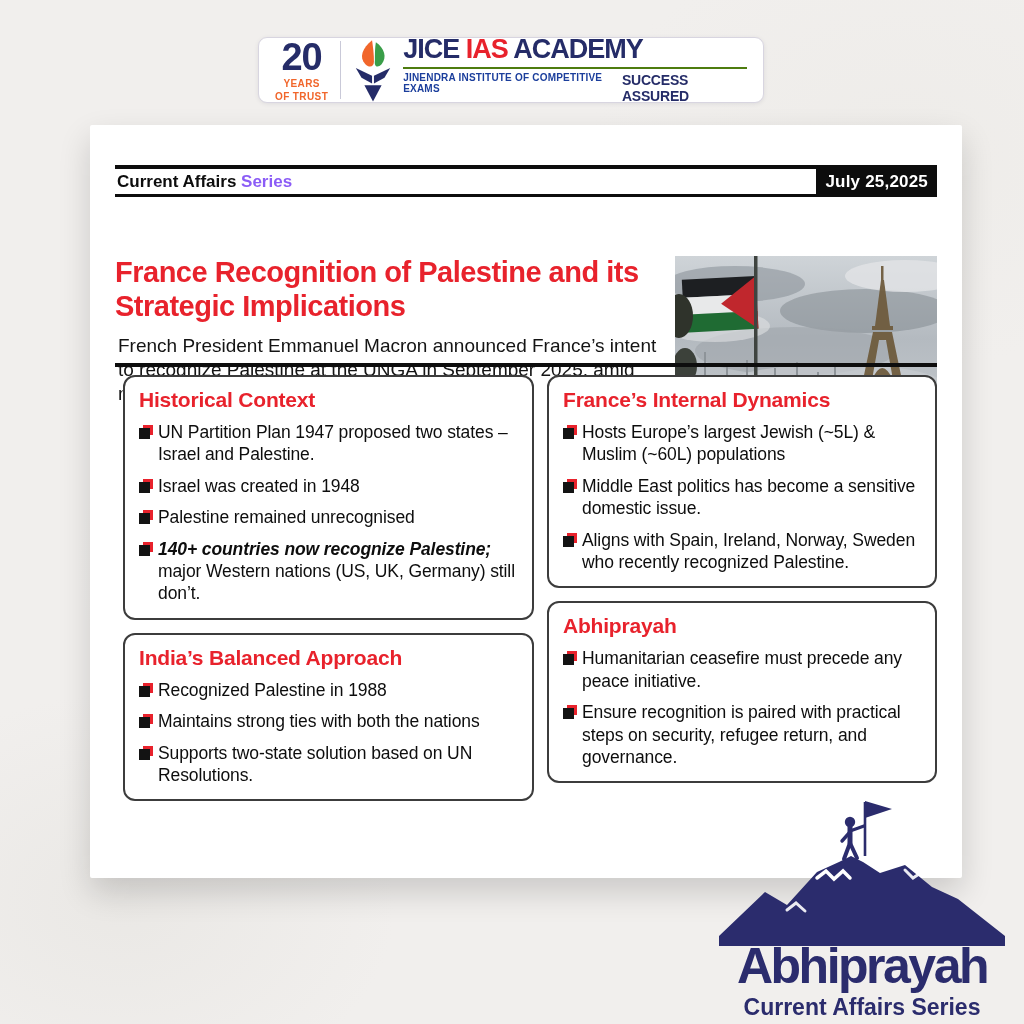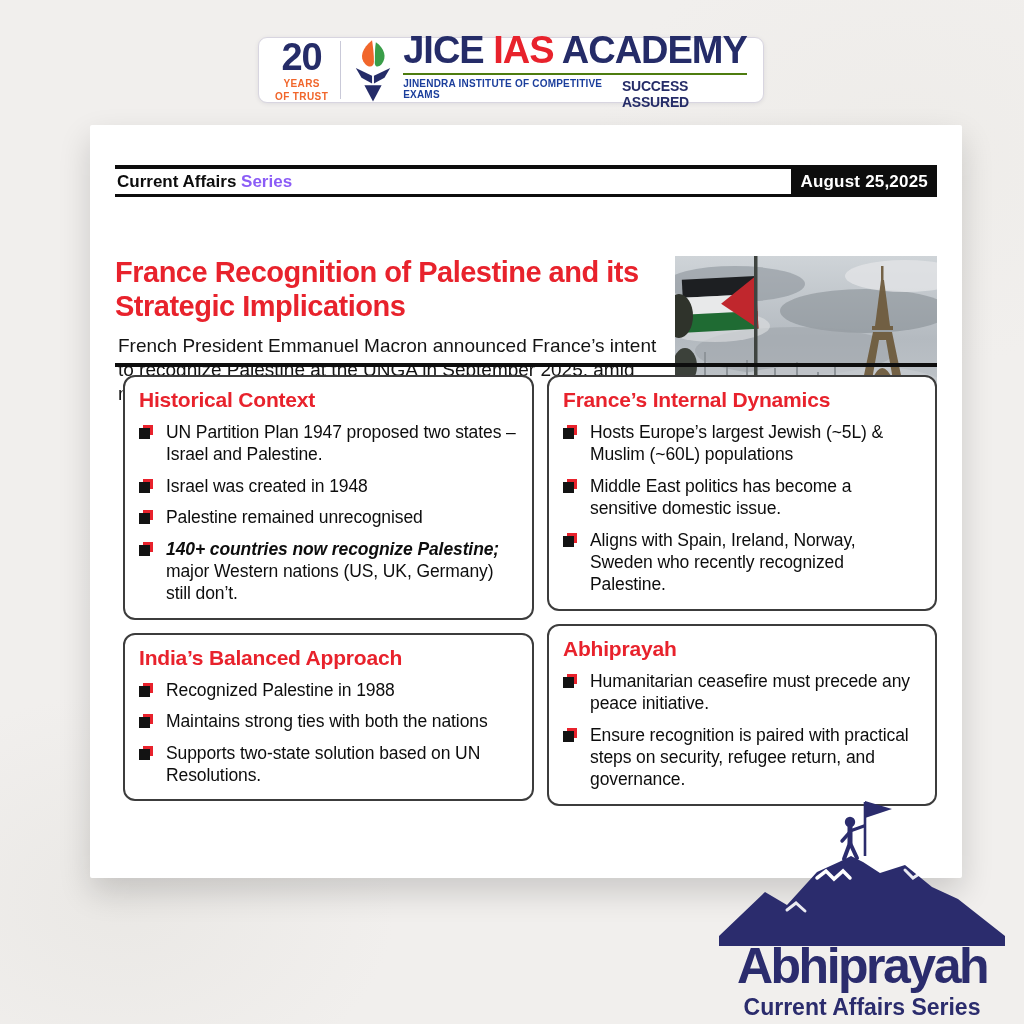--- a/index.html
+++ b/index.html
@@ -21,21 +21,21 @@
     background:#fff; border:1px solid #d8d5e0; border-radius:9px;
     box-shadow:0 1px 4px rgba(60,60,90,.10);
     display:flex; align-items:center; padding:6px 16px;
   }
   .years-block { text-align:center; line-height:1; margin-right:12px; }
   .years-number { font-size:38px; font-weight:bold; color:#252c68; letter-spacing:-1px; }
   .years-label, .trust-label { font-size:10px; font-weight:bold; color:#f1662b; letter-spacing:.4px; margin-top:3px; }
   .logo-divider { width:1px; height:58px; background:#c9c9d8; margin-right:10px; }
   .torch { width:44px; height:64px; margin-right:8px; flex:none; }
   .academy-text { flex:1; }
-  .academy-name { font-size:38px; font-weight:bold; color:#252c68; letter-spacing:-1px; line-height:1; white-space:nowrap; }
+  .academy-name { font-size:27px; font-weight:bold; color:#252c68; letter-spacing:-1px; line-height:1; white-space:nowrap; }
   .academy-name .red { color:#e8222c; }
   .academy-sub {
     display:flex; justify-content:space-between; align-items:flex-start;
     border-top:2px solid #4d7c0f; margin-top:4px; padding-top:3px;
   }
   .institute-line { font-size:10px; font-weight:bold; color:#1b3e9c; letter-spacing:.2px; }
   .tagline { font-size:14px; font-weight:bold; color:#252c68; letter-spacing:-.2px; }
 
   
   .card {
@@ -65,21 +65,21 @@
 
   .thick-divider { position:absolute; left:25px; right:25px; top:238px; height:4px; background:#0d0d0d; }
 
   .columns {
     position:absolute; left:33px; right:25px; top:250px;
     display:grid; grid-template-columns:411px 1fr; gap:13px; align-items:start;
   }
   .col { display:flex; flex-direction:column; gap:13px; }
   .info-box { border:2px solid #3c3c3c; border-radius:12px; padding:9px 14px 13px; background:#fff; }
   .box-title { color:#e8222c; font-size:21px; font-weight:bold; letter-spacing:-.2px; margin:2px 0 2px; }
-  .bullet { display:flex; gap:13px; margin-top:9px; font-size:17.5px; line-height:1.28; color:#0d0d0d; letter-spacing:-.1px; }
+  .bullet { display:flex; gap:5px; margin-top:9px; font-size:17.5px; line-height:1.28; color:#0d0d0d; letter-spacing:-.1px; }
   .bullet-icon { flex:none; width:14px; height:14px; position:relative; margin-top:4px; }
   .bullet-icon::before { content:""; position:absolute; right:0; top:0; width:10px; height:10px; background:#e8222c; }
   .bullet-icon::after  { content:""; position:absolute; left:0; bottom:0; width:11px; height:11px; background:#131313; }
   .em { font-weight:bold; font-style:italic; }
 
   
   .brand { position:absolute; left:699px; top:786px; width:326px; height:238px; z-index:5; }
   .brand svg { display:block; width:100%; height:100%; }
 </style>
 </head>
@@ -105,21 +105,21 @@
       <span class="institute-line">JINENDRA INSTITUTE OF COMPETITIVE EXAMS</span>
       <span class="tagline">SUCCESS ASSURED</span>
     </div>
   </div>
 </div>
 
 <div class="card">
 
   <div class="series-bar">
     <div class="series-title"><span>Current Affairs </span><span class="red">Series</span></div>
-    <div class="date-box">August 25,2025</div>
+    <div class="date-box">July 25,2025</div>
   </div>
 
   <div class="content-row">
     <div class="content-text">
       <div class="article-title">France Recognition of Palestine and its Strategic Implications</div>
       <div class="article-intro">French President Emmanuel Macron announced France’s intent to recognize Palestine at the UNGA in September 2025, amid mounting humanitarian concerns in Gaza.</div>
     </div>
     <div class="photo">
       <svg viewBox="0 0 262 151" preserveAspectRatio="none">
         <defs>

